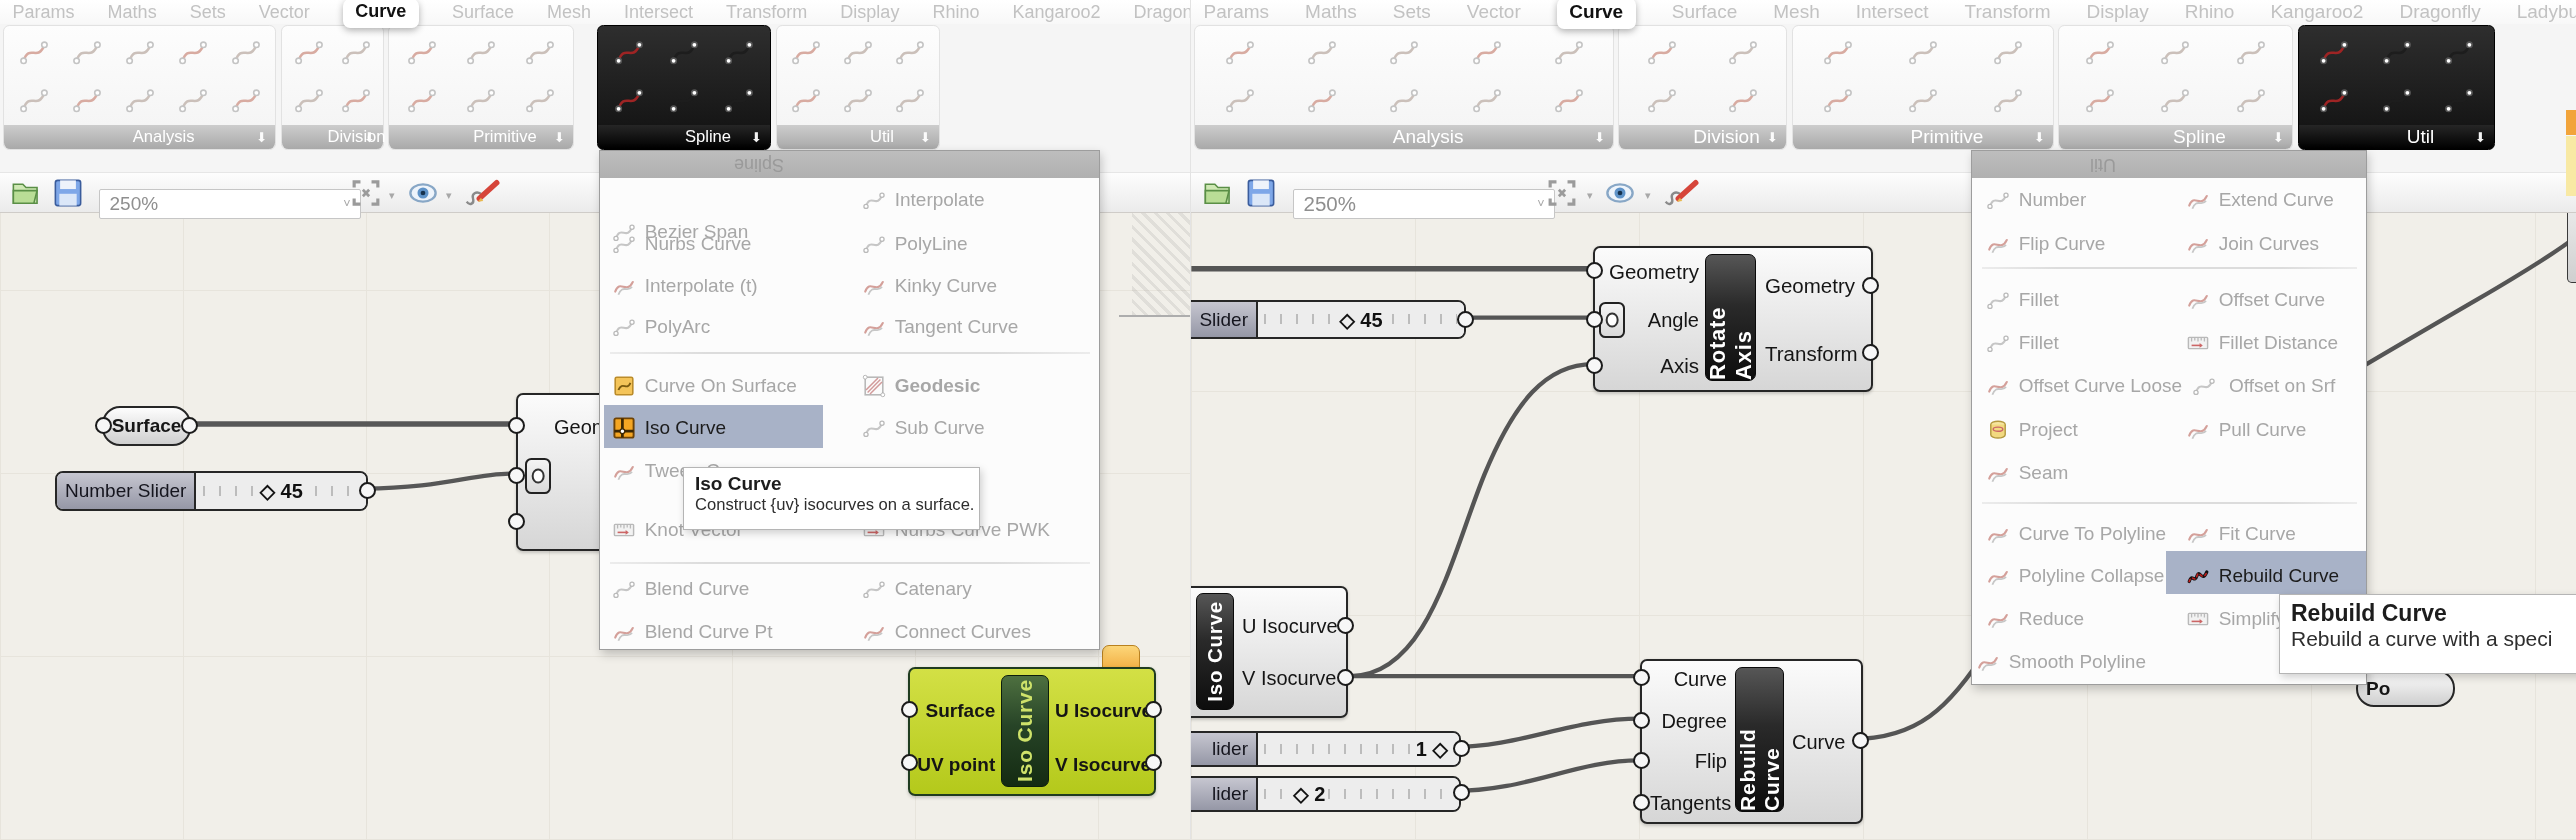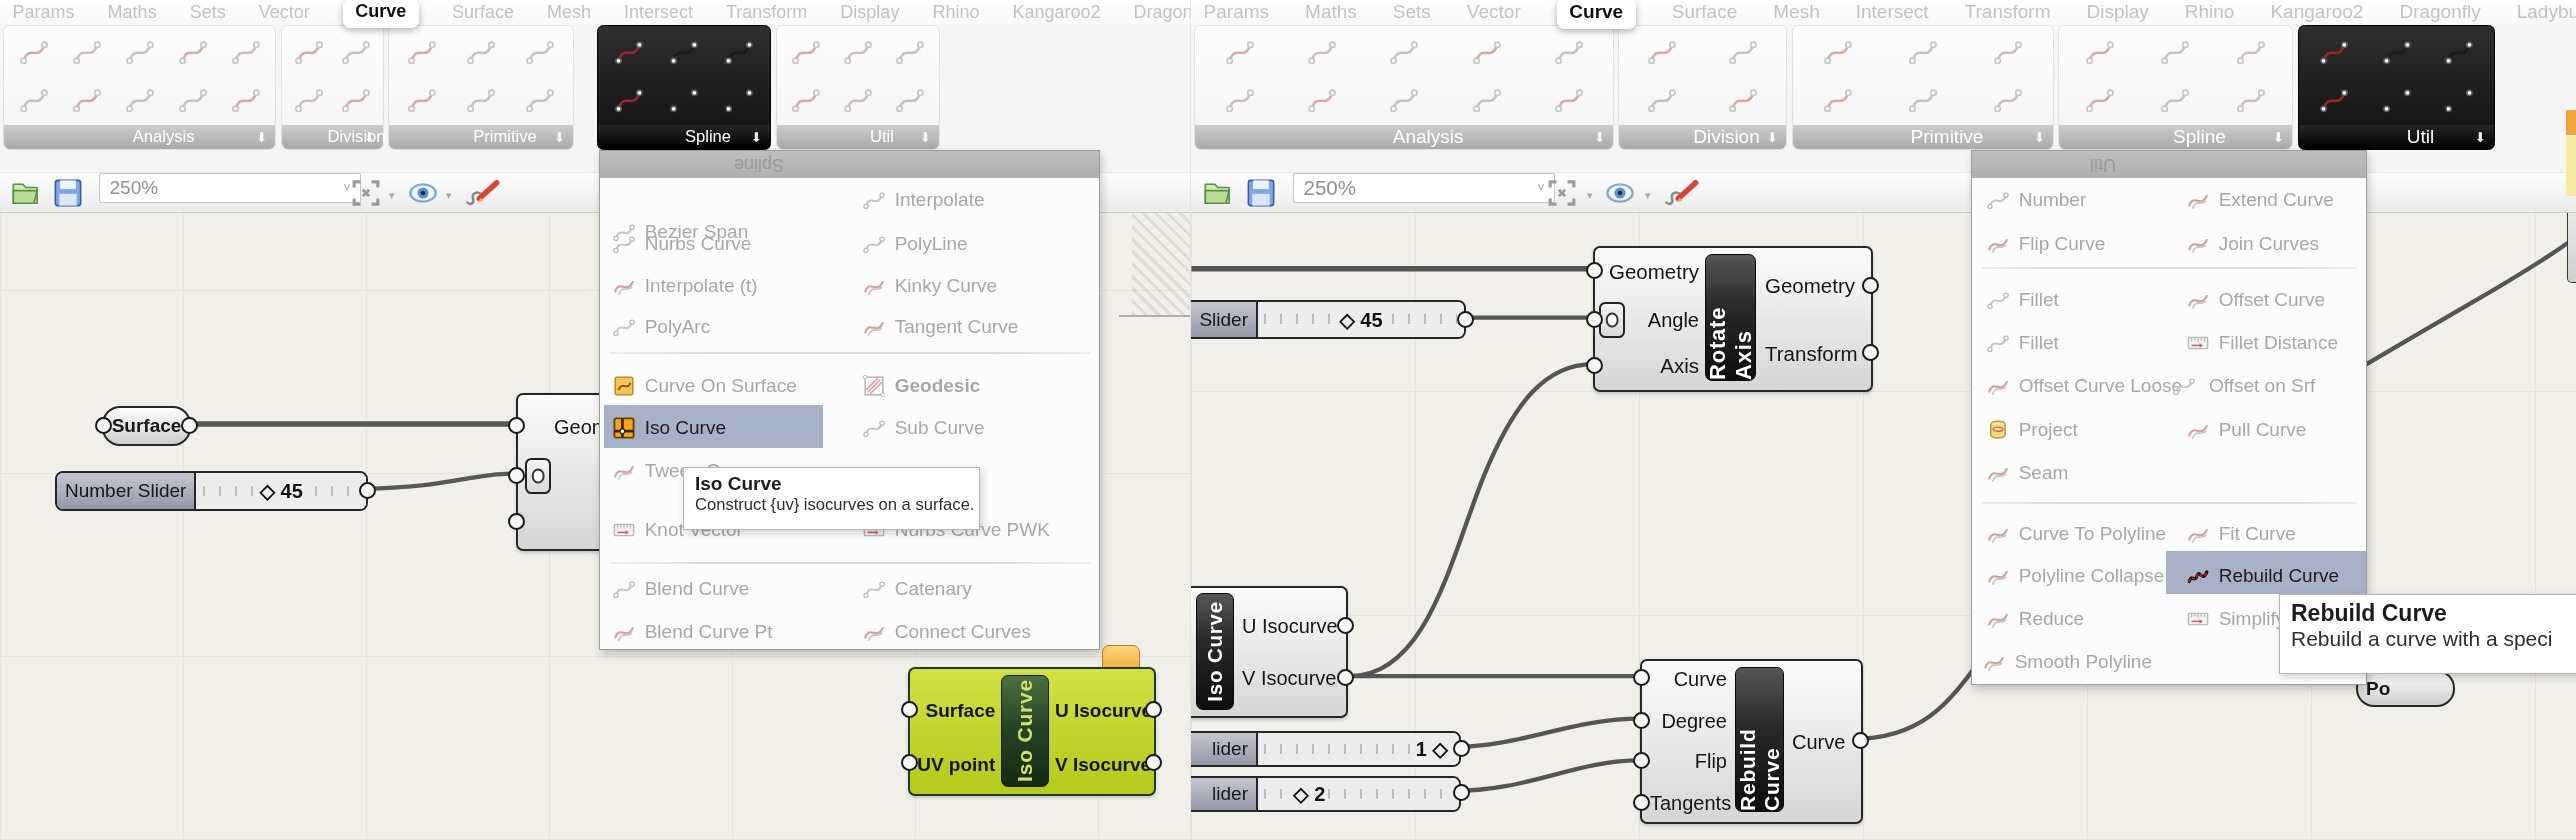--- a/index.html
+++ b/index.html
@@ -23,21 +23,21 @@
   .grid{position:absolute;left:3.2px;right:3.2px;top:1.6px;bottom:25px;display:grid;grid-auto-rows:1fr;align-items:center;justify-items:center;}
   .gcell{width:35px;height:35px;display:flex;align-items:center;justify-content:center;cursor:pointer;}
   .glabel{position:absolute;left:0;right:0;bottom:0;height:24px;border-radius:0 0 6.3px 6.3px;
     background:linear-gradient(#cdcdcd,#a9a9a9);color:#fff;font-size:16.6px;display:flex;align-items:center;justify-content:center;cursor:pointer;padding-left:48px;}
   .tbg-active .glabel{background:linear-gradient(#262626,#000);}
   .glabel .arr{position:absolute;right:8px;font-size:13.4px;opacity:.95;}
   
   .strip{position:absolute;left:0;right:0;top:172px;height:39px;background:linear-gradient(#fdfdfd,#ebebeb);
     border-top:0.8px solid #e6e6e6;border-bottom:1.6px solid #cfccc8;z-index:20;}
   .sicon{position:absolute;top:4.7px;width:32px;height:30px;cursor:pointer;}
-  .zoombox{position:absolute;top:0;height:28px;background:#fff;border:0.8px solid #c6c6c6;border-radius:2px;
+  .zoombox{position:absolute;top:16px;height:28px;background:#fff;border:0.8px solid #c6c6c6;border-radius:2px;
     color:#8f8f8f;font-size:19px;display:flex;align-items:center;padding:0 9.5px;cursor:pointer;}
   .zoombox .chev{margin-left:auto;color:#a8a8a8;font-size:12.6px;}
   .mini-arr{position:absolute;top:16px;color:#a8a8a8;font-size:11px;}
   
   .canvas{position:absolute;left:0;right:0;top:211px;bottom:0;background:#f1efe9;
     background-image:repeating-linear-gradient(0deg,#e7e4dc 0 0.8px,transparent 0.8px 183px),
                      repeating-linear-gradient(90deg,#e7e4dc 0 0.8px,transparent 0.8px 183px);z-index:1;}
   #panel-right .canvas{background-image:repeating-linear-gradient(0deg,#e7e4dc 0 0.8px,transparent 0.8px 224px),
                      repeating-linear-gradient(90deg,#e7e4dc 0 0.8px,transparent 0.8px 224px);}
   .wires{position:absolute;left:0;top:0;z-index:2;}
@@ -1100,21 +1100,21 @@
           </svg></span>
         <span class="lbl">Polyline Collapse</span>
       </div>
     <div class="mi" style="left:14px;top:447px;">
         <span class="ico"><svg viewBox="0 0 30 30">
             <path d="M4 22 C10 6 18 26 26 10" fill="none" stroke="#d4a09a" stroke-width="2.6" stroke-linecap="round"></path>
             <path d="M8 26 C13 12 20 24 25 16" fill="none" stroke="#c7c7c7" stroke-width="2.2"></path>
           </svg></span>
         <span class="lbl">Reduce</span>
       </div>
-    <div class="mi" style="left:10px;top:490px;">
+    <div class="mi" style="left:4px;top:490px;">
         <span class="ico"><svg viewBox="0 0 30 30">
             <path d="M4 22 C10 6 18 26 26 10" fill="none" stroke="#d4a09a" stroke-width="2.6" stroke-linecap="round"></path>
             <path d="M8 26 C13 12 20 24 25 16" fill="none" stroke="#c7c7c7" stroke-width="2.2"></path>
           </svg></span>
         <span class="lbl">Smooth Polyline</span>
       </div>
 
     <div class="mi" style="left:214px;top:28px;">
         <span class="ico"><svg viewBox="0 0 30 30">
             <path d="M4 22 C10 6 18 26 26 10" fill="none" stroke="#d4a09a" stroke-width="2.6" stroke-linecap="round"></path>
@@ -1138,21 +1138,21 @@
       </div>
     <div class="mi" style="left:214px;top:171px;">
         <span class="ico"><svg viewBox="0 0 30 30">
             <rect x="3" y="8" width="24" height="14" rx="1" fill="#f2f2f2" stroke="#b9b9b9" stroke-width="1.8"></rect>
             <path d="M7 8 v5 M11 8 v4 M15 8 v5 M19 8 v4 M23 8 v5" stroke="#b9b9b9" stroke-width="1.6"></path>
             <path d="M7 18 h12" stroke="#c66" stroke-width="2"></path>
             <path d="M17 15 l4 3 -4 3z" fill="#c66"></path>
           </svg></span>
         <span class="lbl">Fillet Distance</span>
       </div>
-    <div class="mi" style="left:200px;top:214px;gap:13px;">
+    <div class="mi" style="left:220px;top:214px;gap:13px;">
         <span class="ico"><svg viewBox="0 0 30 30">
             <path d="M5 23 C10 6 19 26 25 9" fill="none" stroke="#c6c6c6" stroke-width="2.6" stroke-linecap="round"></path>
             <circle cx="5" cy="23" r="2.6" fill="#fff" stroke="#b9b9b9" stroke-width="1.6"></circle>
             <circle cx="25" cy="9" r="2.6" fill="#fff" stroke="#b9b9b9" stroke-width="1.6"></circle>
           </svg></span>
         <span class="lbl">Offset on Srf</span>
       </div>
     <div class="mi" style="left:214px;top:258px;">
         <span class="ico"><svg viewBox="0 0 30 30">
             <path d="M4 22 C10 6 18 26 26 10" fill="none" stroke="#d4a09a" stroke-width="2.6" stroke-linecap="round"></path>

